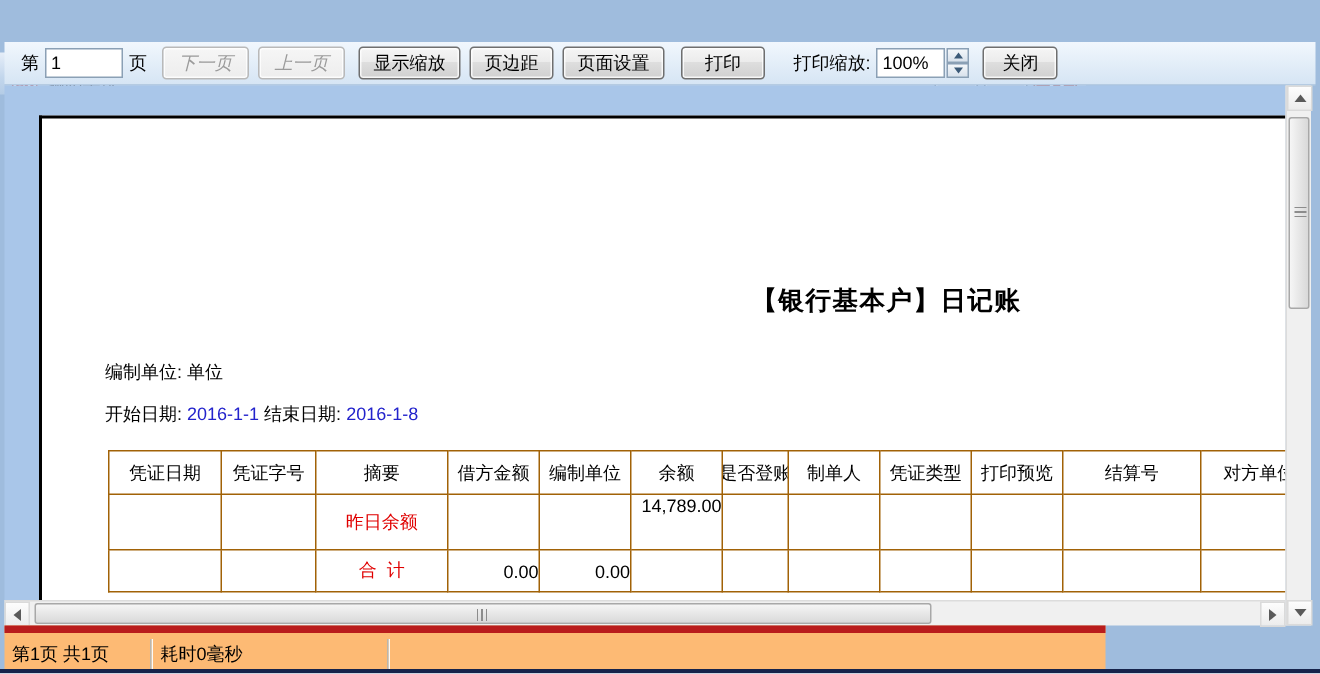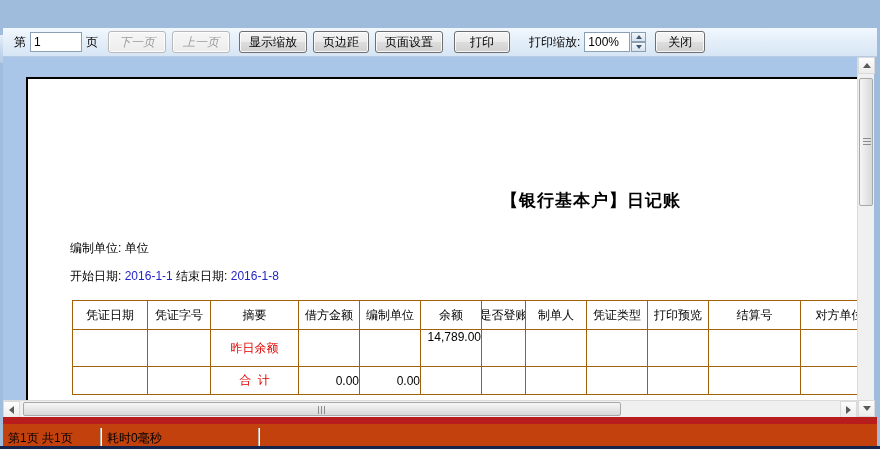--- a/index.html
+++ b/index.html
@@ -76,22 +76,22 @@
   .vthumb{position:absolute;left:1px;top:21px;width:14px;height:128px;border:1px solid #a8a8a8;border-radius:2px;
     background:linear-gradient(to right,#f6f6f6,#eaeaea 40%,#d9d9d9);}
   .vthumb .grip{position:absolute;left:3px;top:50%;margin-top:-4px;width:8px;height:8px;
     background:repeating-linear-gradient(#8c8c8c 0 1px,transparent 1px 3px);}
   .hthumb{position:absolute;left:20px;top:1px;width:598px;height:14px;border:1px solid #a8a8a8;border-radius:2px;
     background:linear-gradient(#f6f6f6,#eaeaea 40%,#d9d9d9);}
   .hthumb .grip{position:absolute;top:3px;left:50%;margin-left:-4px;width:8px;height:8px;
     background:repeating-linear-gradient(90deg,#8c8c8c 0 1px,transparent 1px 3px);}
 
   
-  .statusbar{position:absolute;left:3px;top:417px;width:874px;height:29px;background:#c2410c;
-    border-top:7px solid #b91c1c;font-size:12px;color:#000;}
+  .statusbar{position:absolute;left:3px;top:417px;width:734px;height:29px;background:#fdba74;
+    border-top:5px solid #b91c1c;font-size:12px;color:#000;}
   .sb-text{position:absolute;top:6px;}
   .sb-pageinfo{left:5px;} .sb-elapsed{left:104px;} .sb-company{left:262px;}
   .sb-divider{position:absolute;top:4px;width:2px;height:20px;border-left:1px solid #b9b6ae;border-right:1px solid #fbfaf7;}
   .div1{left:97px;} .div2{left:255px;}
   .bottom-edge{position:absolute;left:0;top:446px;width:880px;height:3px;background:#16234b;}
 </style>
 </head>
 <body>
 
 <div class="window">

